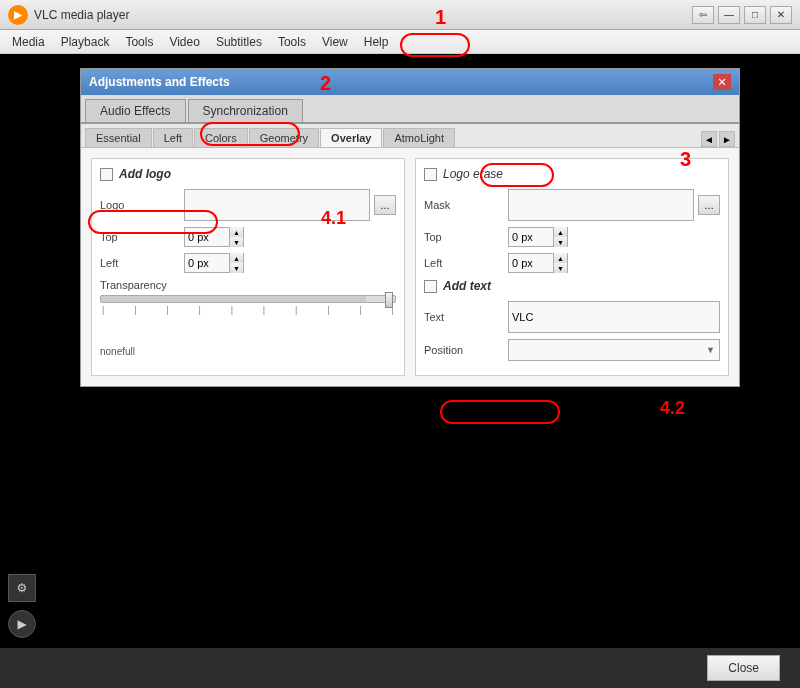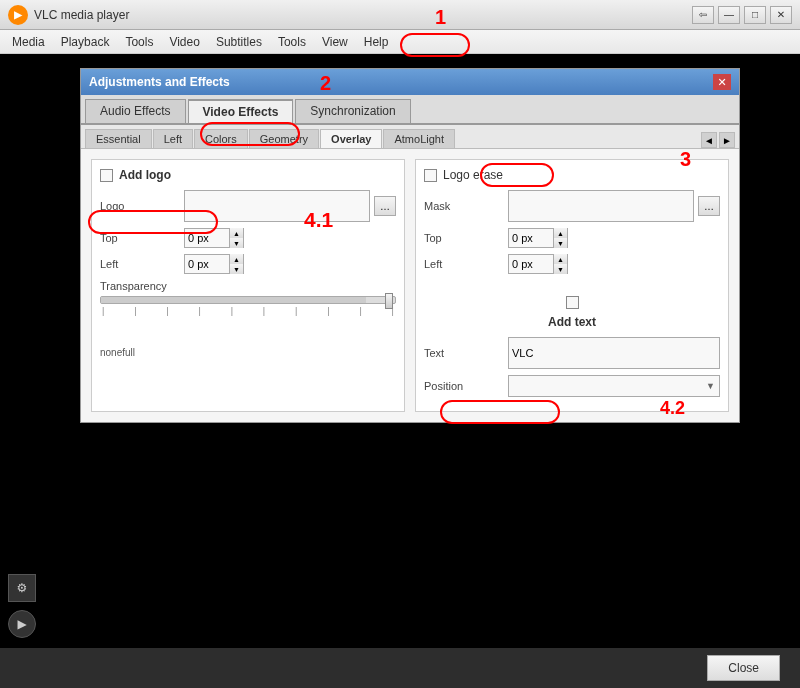--- a/index.html
+++ b/index.html
@@ -308,20 +308,21 @@
       background: #f8f8f8;
       cursor: pointer;
       display: flex;
       align-items: center;
       justify-content: center;
     }
     .checkbox-label {
       font-size: 12px;
       color: #333;
       font-weight: bold;
+      font-style: italic;
     }
 
     
     .slider-area {
       margin-top: 6px;
     }
     .slider-label {
       font-size: 11px;
       color: #444;
       margin-bottom: 4px;
@@ -474,21 +475,20 @@
 
   <div class="dialog">
 
     <div class="dialog-title-bar">
       <span class="dialog-title-text">Adjustments and Effects</span>
       <button class="dialog-close-btn">✕</button>
     </div>
 
     <div class="dialog-tabs">
       <div class="dialog-tab">Audio Effects</div>
-      <div class="dialog-tab active">Video Effects</div>
       <div class="dialog-tab">Synchronization</div>
     </div>
 
     <div class="inner-tabs">
       <div class="inner-tab">Essential</div>
       <div class="inner-tab">Left</div>
       <div class="inner-tab">Colors</div>
       <div class="inner-tab">Geometry</div>
       <div class="inner-tab active">Overlay</div>
       <div class="inner-tab">AtmoLight</div>
@@ -588,21 +588,21 @@
           <span class="form-label">Left</span>
           <div class="form-spin">
             <span class="spin-input">0 px</span>
             <div class="spin-arrows">
               <button class="spin-arrow">▲</button>
               <button class="spin-arrow">▼</button>
             </div>
           </div>
         </div>
 
-        <div class="checkbox-row" style="margin-top: 22px; flex-direction: column;">
+        <div class="checkbox-row" style="margin-top: 6px;">
           <div class="checkbox"></div>
           <span class="checkbox-label">Add text</span>
         </div>
 
         <div class="form-row">
           <span class="form-label">Text</span>
           <input class="form-input" type="text" value="VLC" style="">
         </div>
 
         <div class="form-row">
@@ -621,21 +621,21 @@
   <div class="circle-annotation" style="top: 33px; left: 400px; width: 70px; height: 24px; border-radius: 12px;"></div>
 
   <div class="annotation" style="top: 72px; left: 320px; font-size:20px; color:red;">2</div>
 
   <div class="circle-annotation" style="top: 122px; left: 200px; width: 100px; height: 24px; border-radius: 12px;"></div>
 
   <div class="annotation" style="top: 148px; left: 680px; font-size:20px; color:red;">3</div>
 
   <div class="circle-annotation" style="top: 163px; left: 480px; width: 74px; height: 24px; border-radius: 12px;"></div>
 
-  <div class="annotation" style="top: 208px; left: 304px; font-size:21px; color:red;">4.1</div>
+  <div class="annotation" style="top: 208px; left: 321px; font-size:18px; color:red;">4.1</div>
 
   <div class="circle-annotation" style="top: 210px; left: 88px; width: 130px; height: 24px; border-radius: 12px;"></div>
 
   <div class="annotation" style="top: 398px; left: 660px; font-size:18px; color:red;">4.2</div>
 
   <div class="circle-annotation" style="top: 400px; left: 440px; width: 120px; height: 24px; border-radius: 12px;"></div>
 
 </div>
 
 </body></html>

